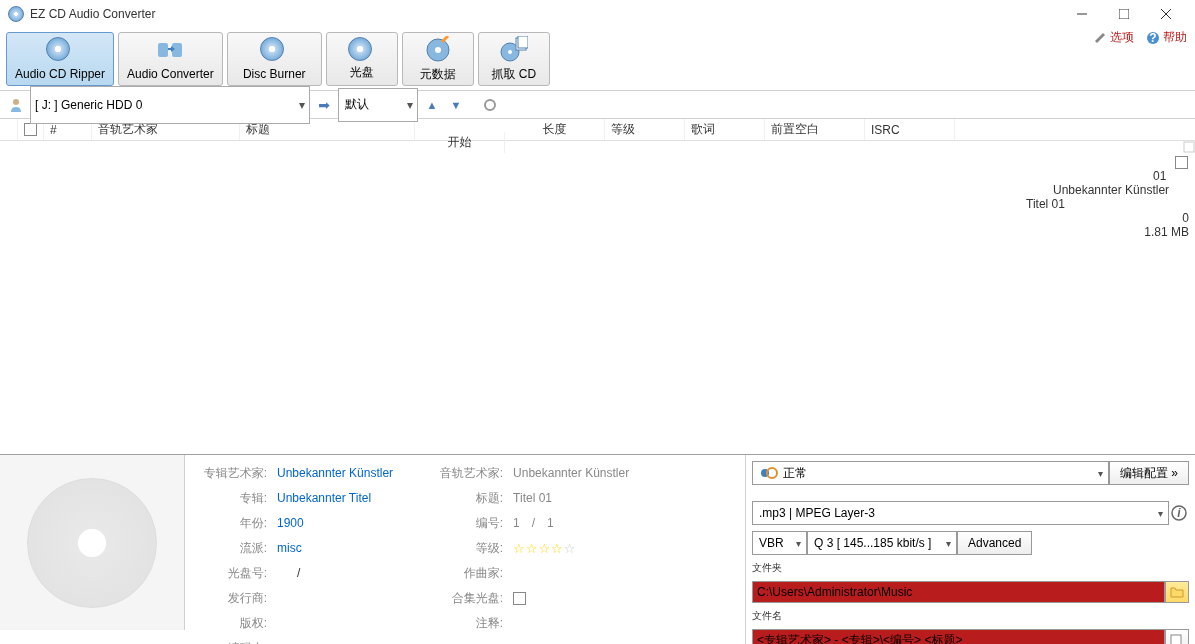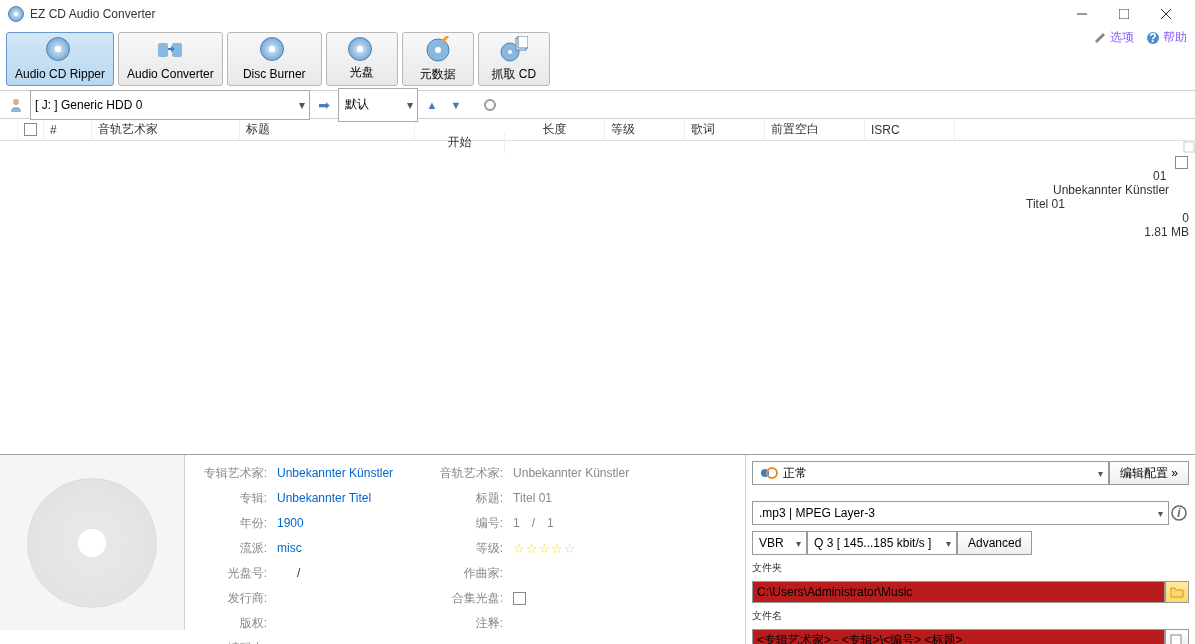--- a/index.html
+++ b/index.html
@@ -18,25 +18,25 @@
       display: flex; flex-direction: column; align-items: center; justify-content: center;
       padding: 4px 8px; margin: 2px; min-width: 95px; height: 54px;
       background: linear-gradient(#f8f8f8, #e8e8e8);
       border: 1px solid #b8b8b8; border-radius: 3px; cursor: pointer;
     }
     .toolbar-btn.active { background: linear-gradient(#d4e7f7, #b8d8f0); border-color: #6699cc; }
     .toolbar-btn-icon { width: 28px; height: 28px; margin-bottom: 2px; }
     .toolbar-btn-small { min-width: 72px; }
     
     .top-links { position: absolute; right: 8px; top: 1px; display: flex; gap: 12px; align-items: center; }
-    .top-links span { color: #8b5cf6; cursor: pointer; display: flex; align-items: center; gap: 3px; }
+    .top-links span { color: #b91c1c; cursor: pointer; display: flex; align-items: center; gap: 3px; }
     
     
     .drivebar { height: 28px; background: #fff; display: flex; align-items: center; padding: 2px 6px; gap: 4px; border-bottom: 1px solid #d0d0d0; }
-    .drive-select { flex: 0 0 280px; height: 30px; border: 1px solid #aaa; padding: 0 18px 0 4px; display: flex; align-items: center; background: #fff; position: relative; }
+    .drive-select { flex: 0 0 280px; height: 38px; border: 1px solid #aaa; padding: 0 18px 0 4px; display: flex; align-items: center; background: #fff; position: relative; }
     .drive-select::after { content: '▾'; position: absolute; right: 4px; color: #555; }
     .arrow-btn { width: 20px; height: 20px; display: flex; align-items: center; justify-content: center; cursor: pointer; color: #4a7ab8; }
     .small-select { height: 34px; border: 1px solid #aaa; padding: 0 18px 0 6px; display: flex; align-items: center; position: relative; background: #fff; }
     .small-select::after { content: '▾'; position: absolute; right: 4px; color: #555; }
     .icon-btn { width: 20px; height: 20px; display: flex; align-items: center; justify-content: center; cursor: pointer; }
     
     
     .table-area { height: 335px; background: #fff; overflow: auto; }
     .table-header { height: 22px; display: flex; border-bottom: 1px solid #e0e0e0; align-items: center; background: #fff; }
     .th { padding: 0 6px; color: #333; border-right: 1px solid #f0f0f0; height: 100%; display: flex; align-items: center; }

